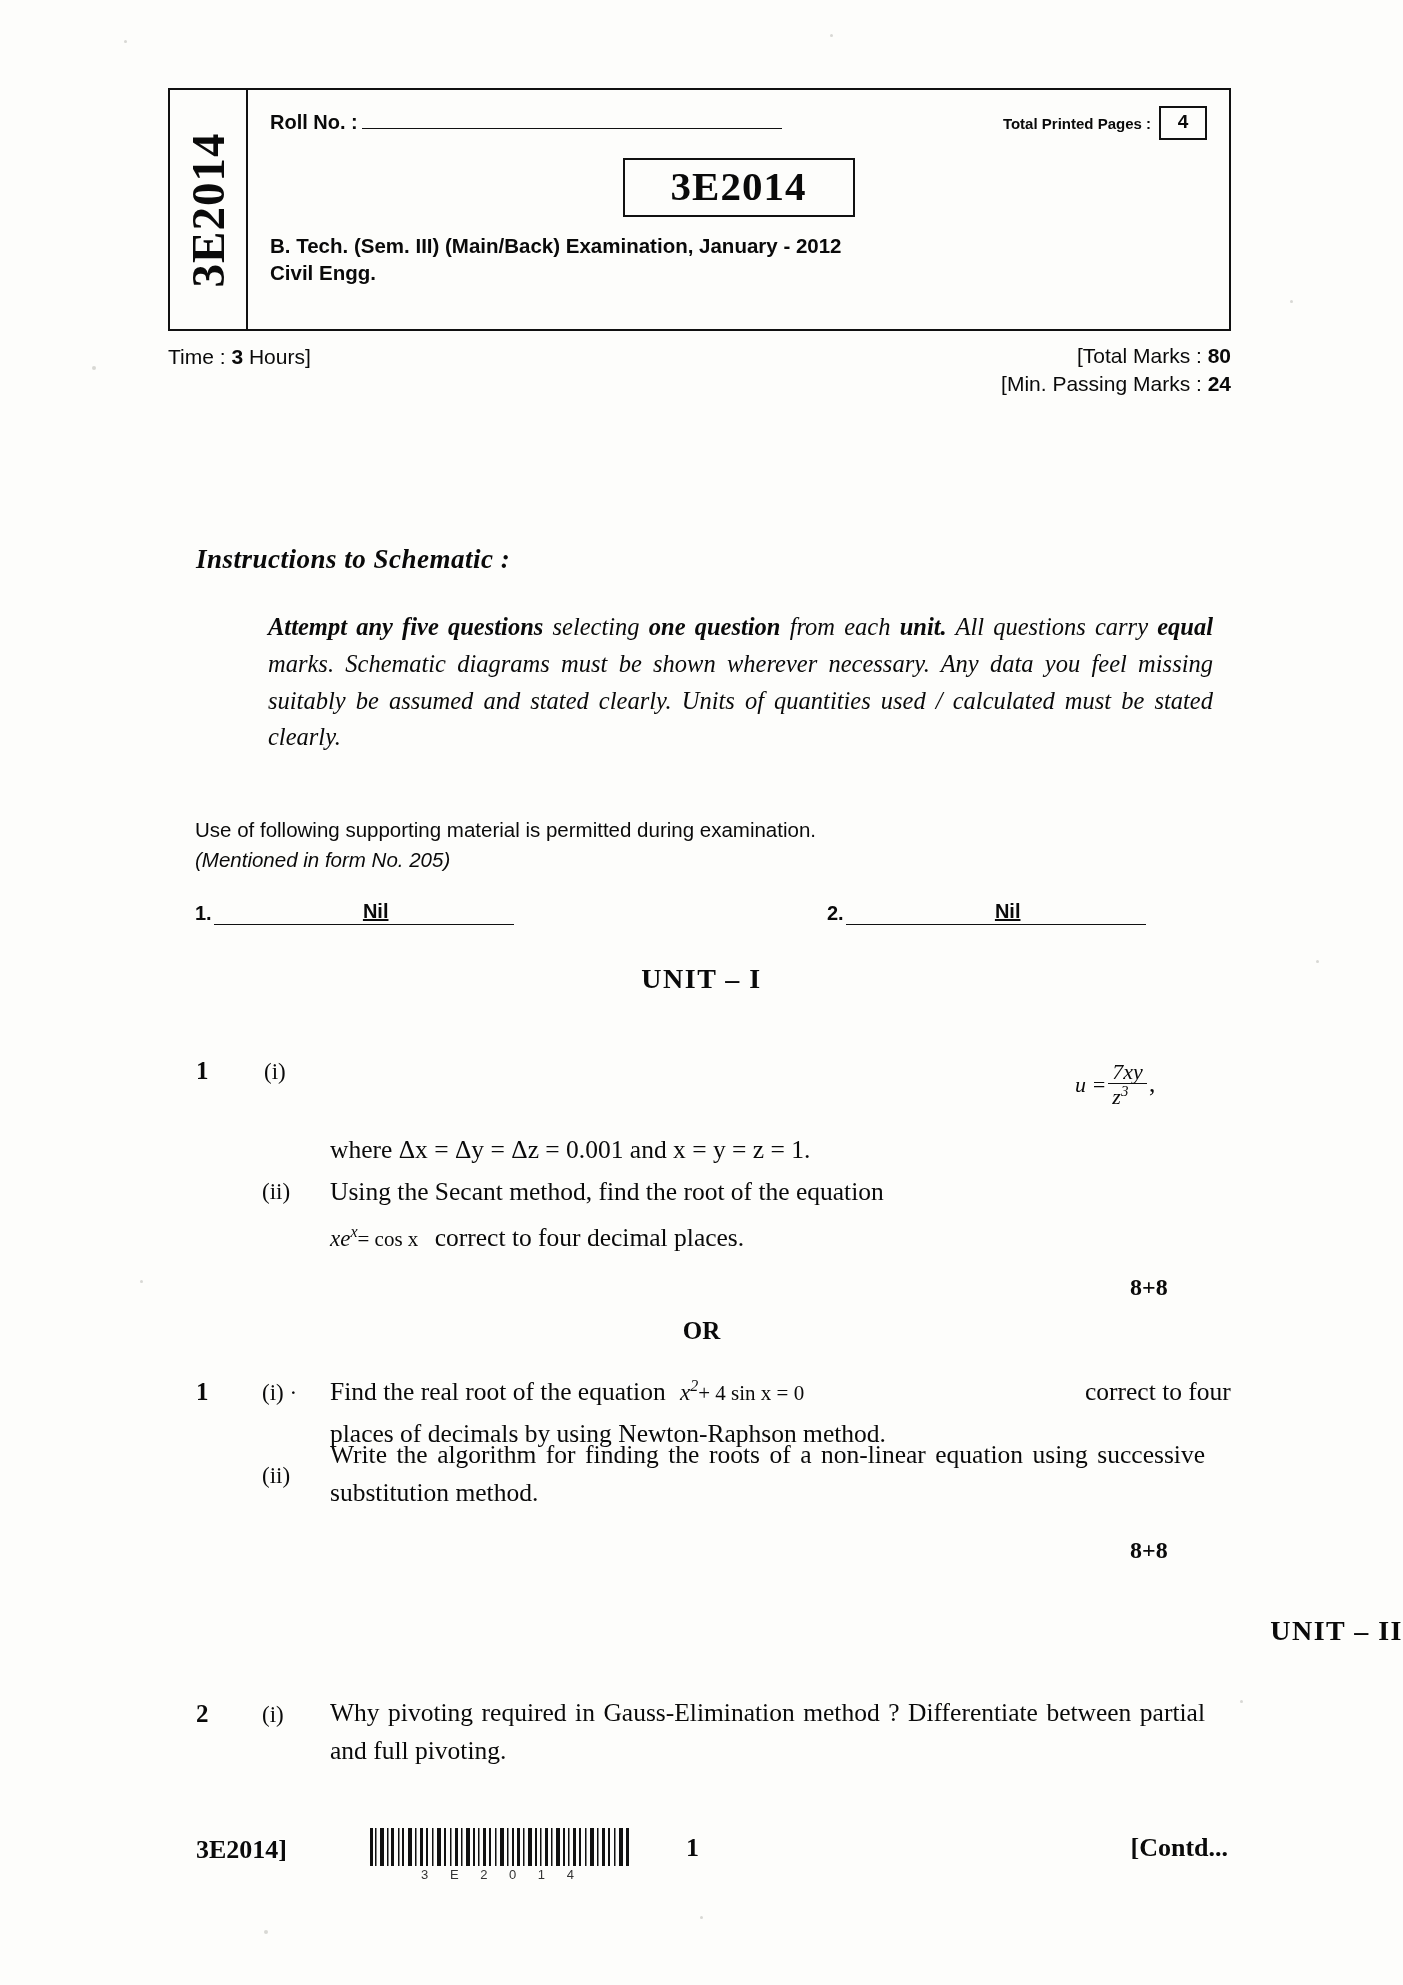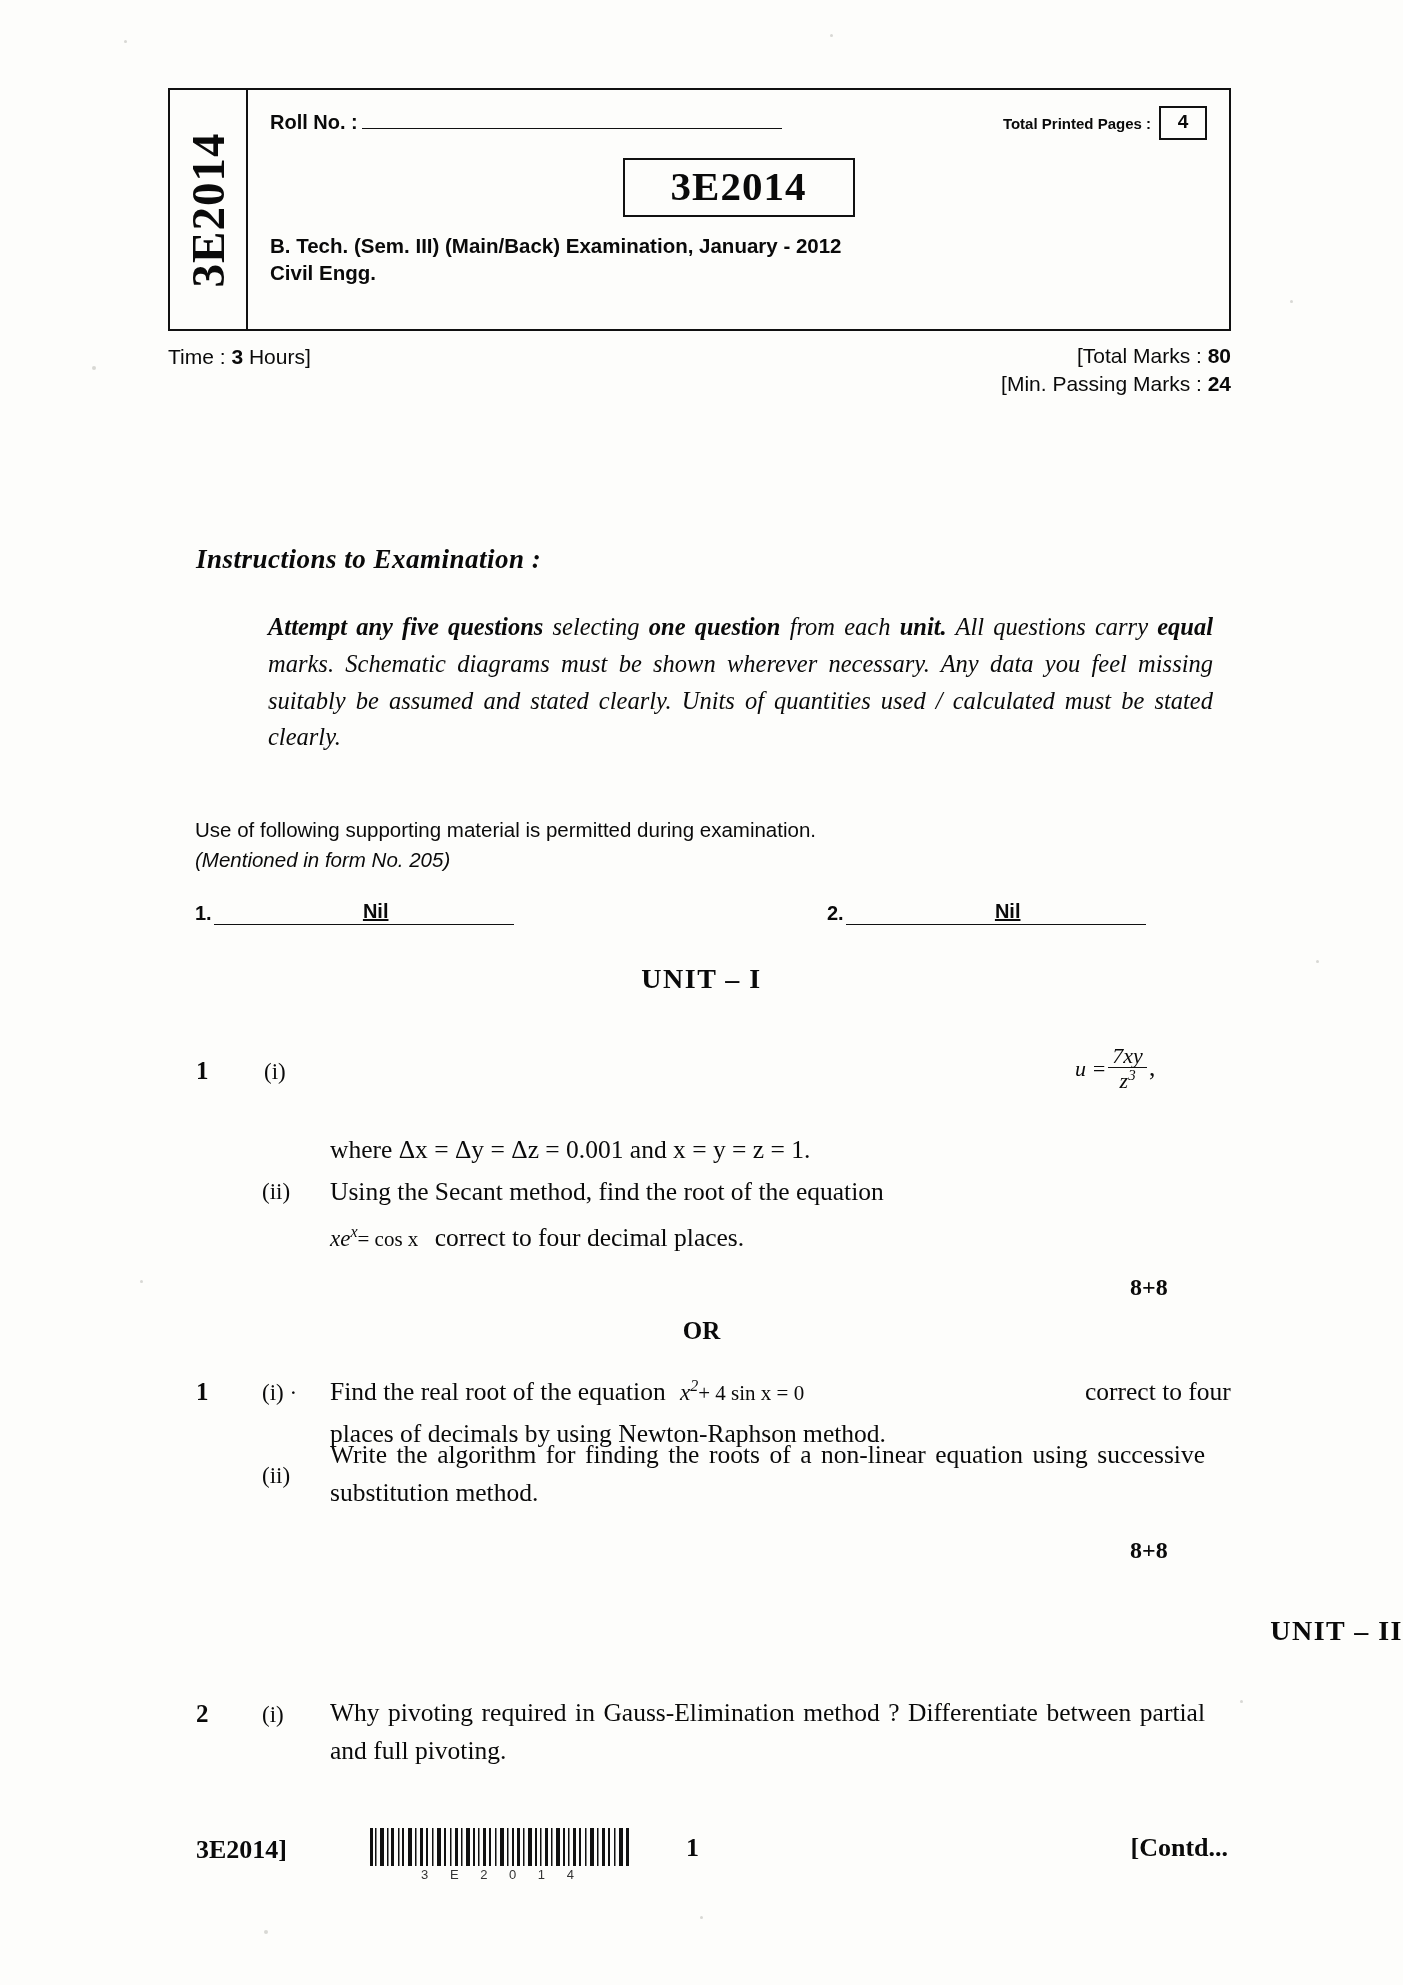--- a/index.html
+++ b/index.html
@@ -250,24 +250,24 @@
     font-family: "Liberation Serif", serif;
     font-weight: bold;
     font-size: 24px;
   }
 
   
   .mi { font-style: italic; }
   .frac {
     display: inline-block;
     vertical-align: middle;
-    text-align: center;
+    text-align: left;
     font-size: 22px;
     line-height: 1.05;
-    margin: 0 2px;
+    margin: 16px 2px;
     position: relative;
     top: -2px;
   }
   .frac .num { display: block; border-bottom: 1.3px solid #111; padding: 0 4px; font-style: italic;}
   .frac .den { display: block; padding: 0 4px; font-style: italic;}
   sup.e { font-size: .68em; vertical-align: super; font-style: italic; }
 
   
   .footer-code {
     position: absolute;
@@ -351,21 +351,21 @@
   </div>
   <div class="marks-block">
     <div>
       <span>[Total Marks : </span><b>80</b>
     </div>
     <div>
       <span>[Min. Passing Marks : </span><b>24</b>
     </div>
   </div>
 
-  <div class="instr-title">Instructions  to  Examination  :</div>
+  <div class="instr-title">Instructions  to  Schematic  :</div>
   <div class="instr-body">
     <b>Attempt any five questions</b><span> selecting </span><b>one question</b><span> from each </span><b>unit.</b><span> All questions carry </span><b>equal</b><span> marks. Schematic diagrams must be shown wherever necessary. Any data you feel missing suitably be assumed and stated clearly. Units of quantities used / calculated must be stated clearly.</span>
   </div>
 
   <div class="support-note">
     <div>Use of following supporting material is permitted during examination.</div>
     <div class="italic">(Mentioned in form No. 205)</div>
   </div>
 
   <div class="nil-row">

